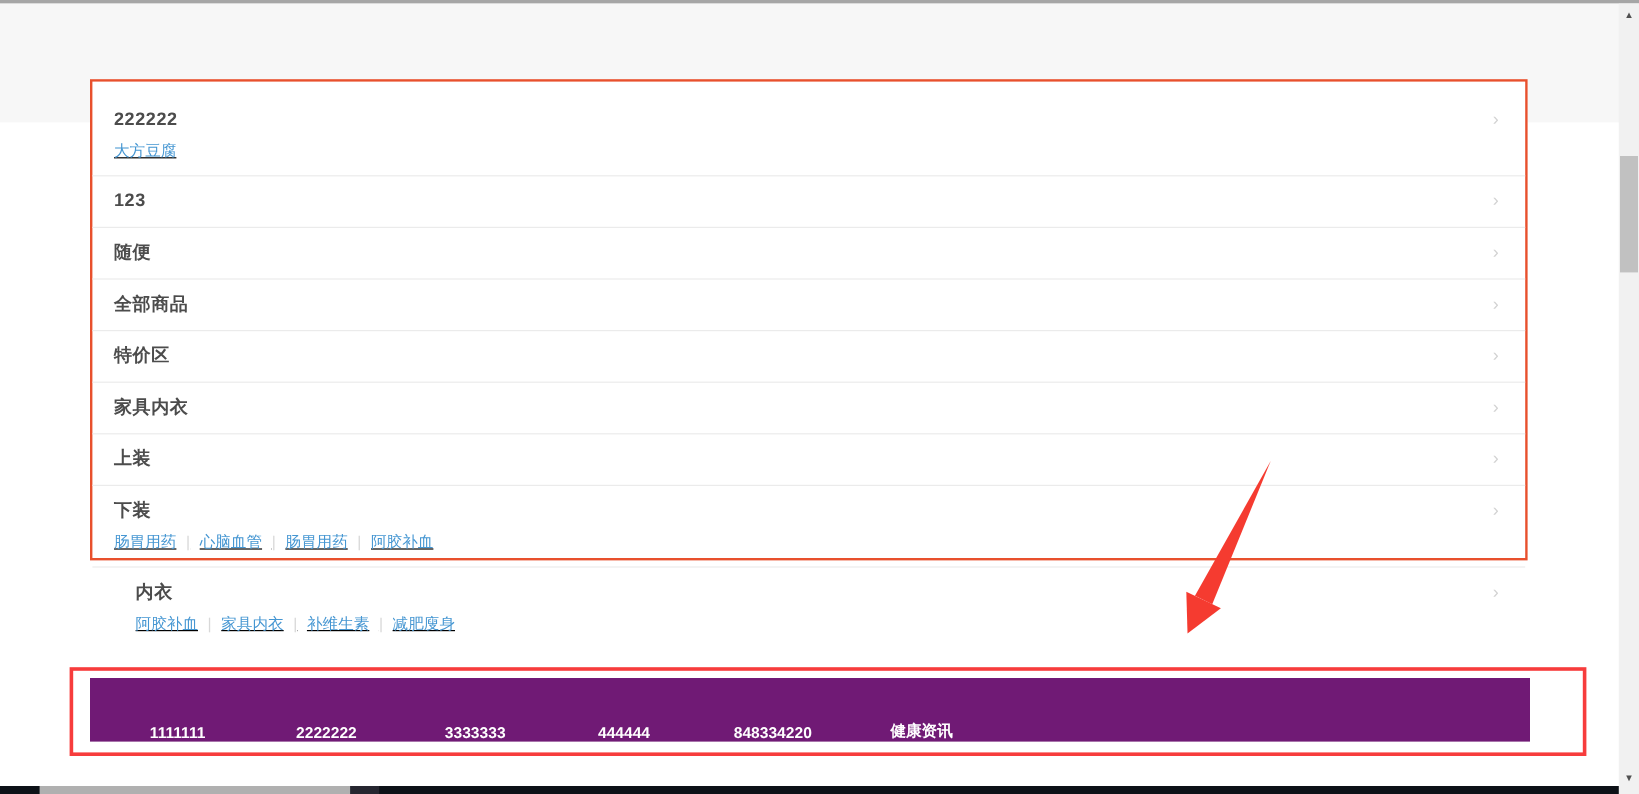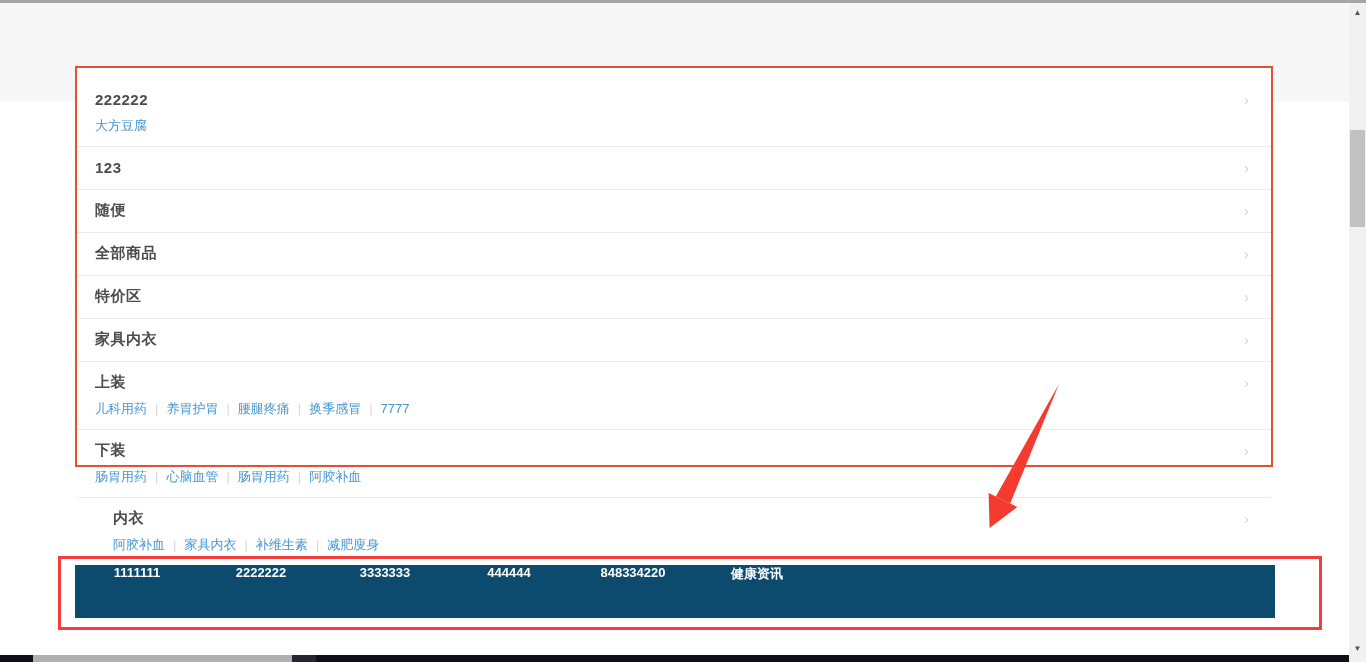--- a/index.html
+++ b/index.html
@@ -13,27 +13,27 @@
 
   
   .panel { position:absolute; left:75px; top:66px; width:1198px; height:401px;
            background:#fff; border:2px solid #e8502d; }
   .cat-row { position:relative; padding:10px 40px 11px 18px; border-bottom:1px solid #ebebeb; }
   .cat-row:first-child { padding-top:21px; }
   .cat-row:last-child { border-bottom:none;padding-left:36px; }
   .row-head { display:flex; justify-content:space-between; align-items:center; height:21px; }
   .cat-title { font-size:15px; font-weight:bold; color:#4c4c4c; letter-spacing:0.5px; }
   .chev { color:#d2d2d2; font-size:15px; line-height:1; margin-right:-18px; cursor:pointer; }
-  .links { margin-top:7px; height:18px; line-height:18px; font-size:13px; }
+  .links { margin-top:7px; height:18px; line-height:18px; font-size:13px;text-decoration:underline; }
   .sublink { color:#4596d2; text-decoration:none; cursor:pointer; }
   .sep { color:#d8d8d8; margin:0 8px; }
 
   
   .footer-bar { position:absolute; left:75px; top:565px; width:1200px; height:53px;
-                background:#0c4a6e; display:flex; align-items:flex-start; }
+                background:#701a75; display:flex; align-items:flex-end; padding-left:11px; }
   .footer-item { width:124px; text-align:center; color:#ffffff; font-size:13px;
                  font-weight:bold; cursor:pointer; }
 
   
   .anno-rect { position:absolute; left:58px; top:556px; width:1264px; height:74px;
                border:3px solid #f73c3c; pointer-events:none; }
   .anno-arrow { position:absolute; left:950px; top:370px; width:160px; height:170px;
                 pointer-events:none; }
   .anno-arrow polygon { fill:#f53b30; }
 
@@ -100,21 +100,20 @@
       <span class="cat-title">家具内衣</span>
       <span class="chev">›</span>
     </div>
 
   </div>
       <div class="cat-row">
     <div class="row-head">
       <span class="cat-title">上装</span>
       <span class="chev">›</span>
     </div>
-    <div class="links"><a class="sublink">儿科用药</a><span class="sep">|</span><a class="sublink">养胃护胃</a><span class="sep">|</span><a class="sublink">腰腿疼痛</a><span class="sep">|</span><a class="sublink">换季感冒</a><span class="sep">|</span><a class="sublink">7777</a></div>
   </div>
       <div class="cat-row">
     <div class="row-head">
       <span class="cat-title">下装</span>
       <span class="chev">›</span>
     </div>
     <div class="links"><a class="sublink">肠胃用药</a><span class="sep">|</span><a class="sublink">心脑血管</a><span class="sep">|</span><a class="sublink">肠胃用药</a><span class="sep">|</span><a class="sublink">阿胶补血</a></div>
   </div>
       <div class="cat-row">
     <div class="row-head">

